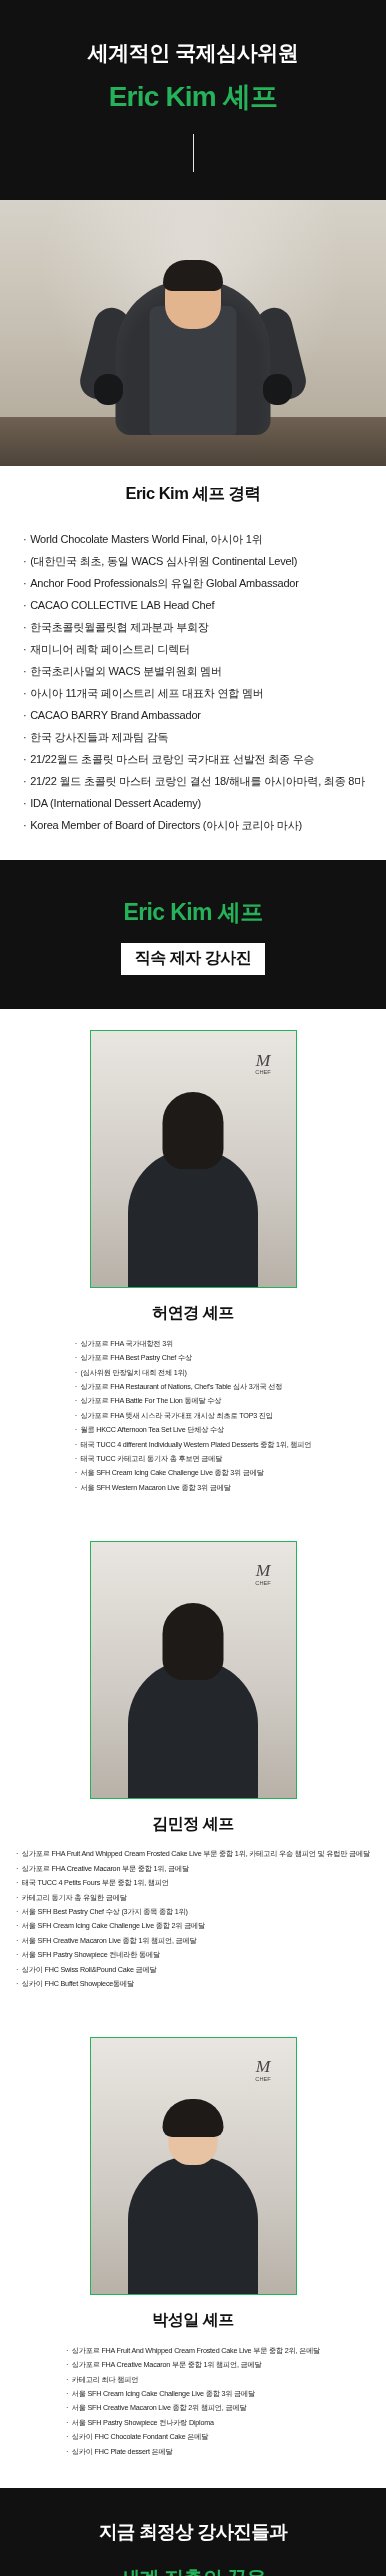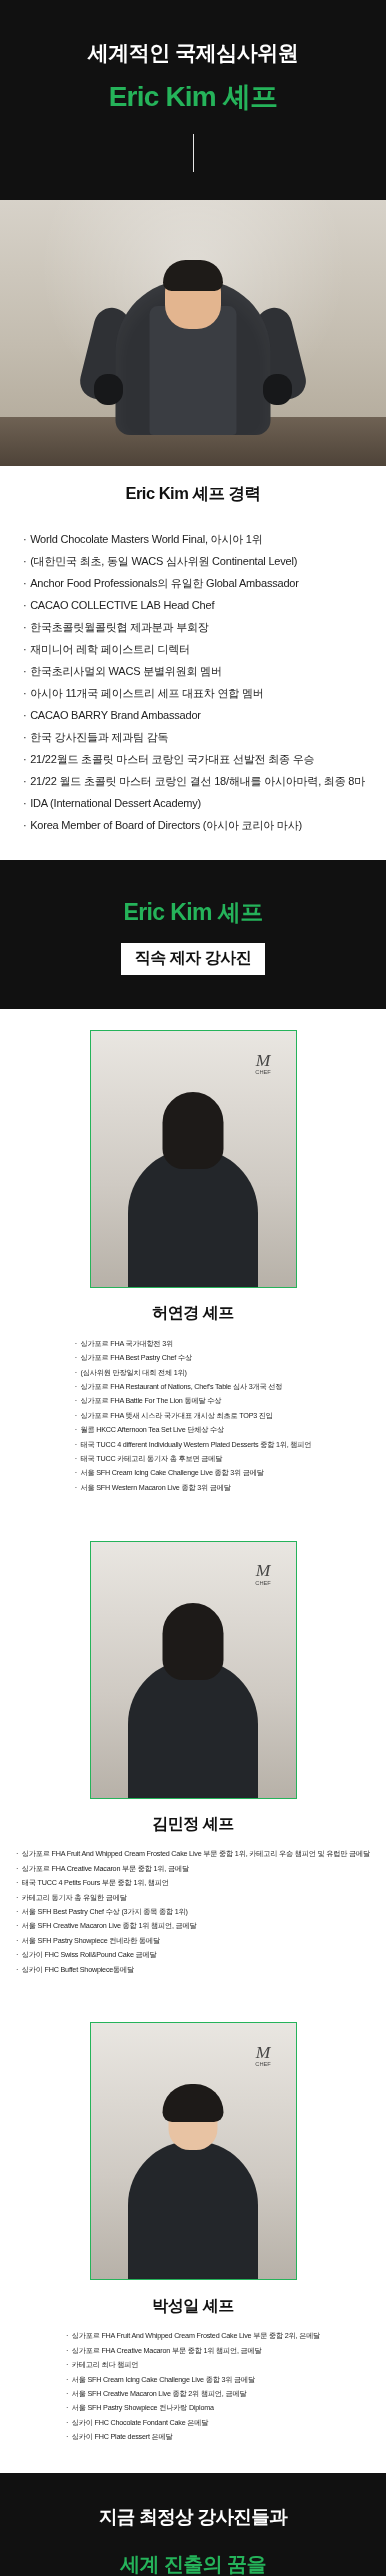--- a/index.html
+++ b/index.html
@@ -369,20 +369,21 @@
         <div>CHEF</div>
       </div>
     </div>
     <h3 class="instructor-name">김민정 셰프</h3>
     <ul class="cred-list">
       <li>싱가포르 FHA Fruit And Whipped Cream Frosted Cake Live 부문 중합 1위, 카테고리 우승 챔피언 및 유럽만 금메달</li>
       <li>싱가포르 FHA Creative Macaron 부문 중합 1위, 금메달</li>
       <li>태국 TUCC 4 Petits Fours 부문 중합 1위, 챔피언</li>
       <li>카테고리 동기자 총 유일한 금메달</li>
       <li>서울 SFH Best Pastry Chef 수상 (3가지 종목 종합 1위)</li>
+      <li>서울 SFH Cream Icing Cake Challenge Live 종합 2위 금메달</li>
       <li>서울 SFH Creative Macaron Live 종합 1위 챔피언, 금메달</li>
       <li>서울 SFH Pastry Showpiece 컨네라한 동메달</li>
       <li>싱가이 FHC Swiss Roll&amp;Pound Cake 금메달</li>
       <li>싱카이 FHC Buffet Showpiece동메달</li>
     </ul>
   </section>
 
   <div class="spacer-sm"></div>
 
   <section class="instructor">

